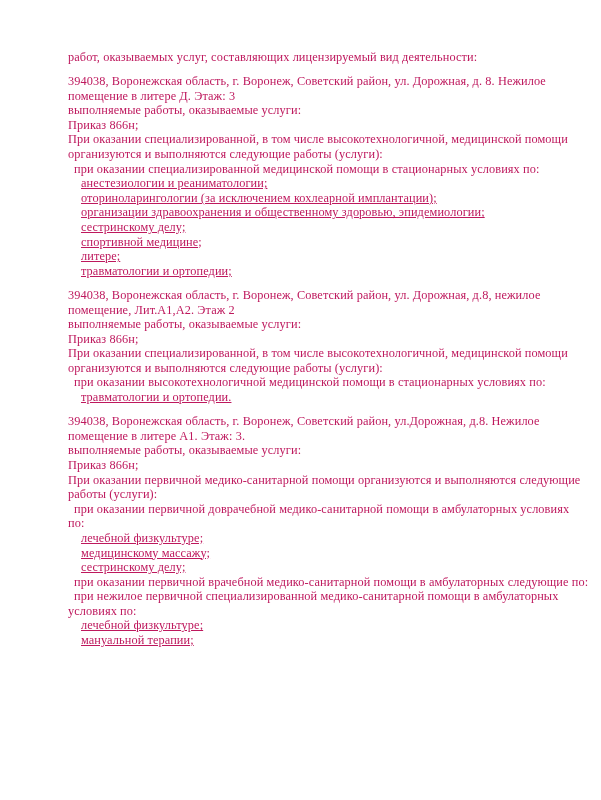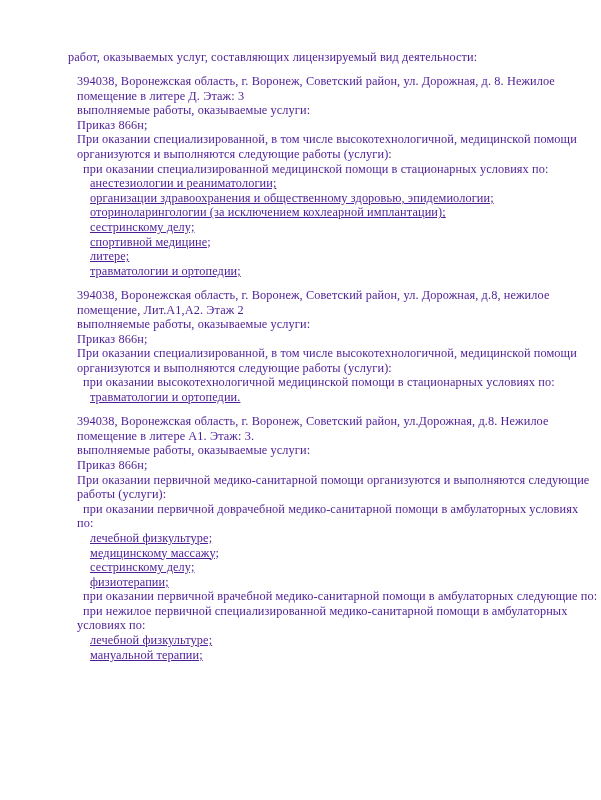--- a/index.html
+++ b/index.html
@@ -11,24 +11,24 @@
     position: relative;
     box-sizing: border-box;
     width: 601px;
     height: 800px;
     background: #ffffff;
     overflow: hidden;
     padding: 50px 40px 0 68px;
     font-family: "Liberation Serif", "DejaVu Serif", serif;
     font-size: 12.3px;
     line-height: 14.6px;
-    color: #4c1d95;
+    color: #be185d;
   }
   .section { margin: 0; }
-  .section + .section { margin-top: 9.5px; margin-left: 9px; }
+  .section + .section { margin-top: 9.5px; }
   .line {
     white-space: pre;
     letter-spacing: 0.1px;
   }
   .ind1 { padding-left: 6px; font-family: Liberation Serif, serif; }
   .ind2 { padding-left: 13px; text-decoration: underline; }
 </style>
 </head>
 <body>
 
@@ -39,22 +39,22 @@
       </div>
       <div class="section">
         <div class="line">394038, Воронежская область, г. Воронеж, Советский район, ул. Дорожная, д. 8. Нежилое</div>
         <div class="line">помещение в литере Д. Этаж: 3</div>
         <div class="line">выполняемые работы, оказываемые услуги:</div>
         <div class="line">Приказ 866н;</div>
         <div class="line">При оказании специализированной, в том числе высокотехнологичной, медицинской помощи</div>
         <div class="line">организуются и выполняются следующие работы (услуги):</div>
         <div class="line ind1">при оказании специализированной медицинской помощи в стационарных условиях по:</div>
         <div class="line ind2">анестезиологии и реаниматологии;</div>
+        <div class="line ind2">оториноларингологии (за исключением кохлеарной имплантации);</div>
         <div class="line ind2">организации здравоохранения и общественному здоровью, эпидемиологии;</div>
-        <div class="line ind2">оториноларингологии (за исключением кохлеарной имплантации);</div>
         <div class="line ind2">сестринскому делу;</div>
         <div class="line ind2">спортивной медицине;</div>
         <div class="line ind2">литере;</div>
         <div class="line ind2">травматологии и ортопедии;</div>
       </div>
       <div class="section">
         <div class="line">394038, Воронежская область, г. Воронеж, Советский район, ул. Дорожная, д.8, нежилое</div>
         <div class="line">помещение, Лит.А1,А2. Этаж 2</div>
         <div class="line">выполняемые работы, оказываемые услуги:</div>
         <div class="line">Приказ 866н;</div>
@@ -68,21 +68,20 @@
         <div class="line">помещение в литере А1. Этаж: 3.</div>
         <div class="line">выполняемые работы, оказываемые услуги:</div>
         <div class="line">Приказ 866н;</div>
         <div class="line">При оказании первичной медико-санитарной помощи организуются и выполняются следующие</div>
         <div class="line">работы (услуги):</div>
         <div class="line ind1">при оказании первичной доврачебной медико-санитарной помощи в амбулаторных условиях</div>
         <div class="line">по:</div>
         <div class="line ind2">лечебной физкультуре;</div>
         <div class="line ind2">медицинскому массажу;</div>
         <div class="line ind2">сестринскому делу;</div>
-        <div class="line ind2">физиотерапии;</div>
         <div class="line ind1">при оказании первичной врачебной медико-санитарной помощи в амбулаторных следующие по:</div>
         <div class="line ind1">при нежилое первичной специализированной медико-санитарной помощи в амбулаторных</div>
         <div class="line">условиях по:</div>
         <div class="line ind2">лечебной физкультуре;</div>
         <div class="line ind2">мануальной терапии;</div>
       </div>
     </div>
 </div>
 
 </body></html>

